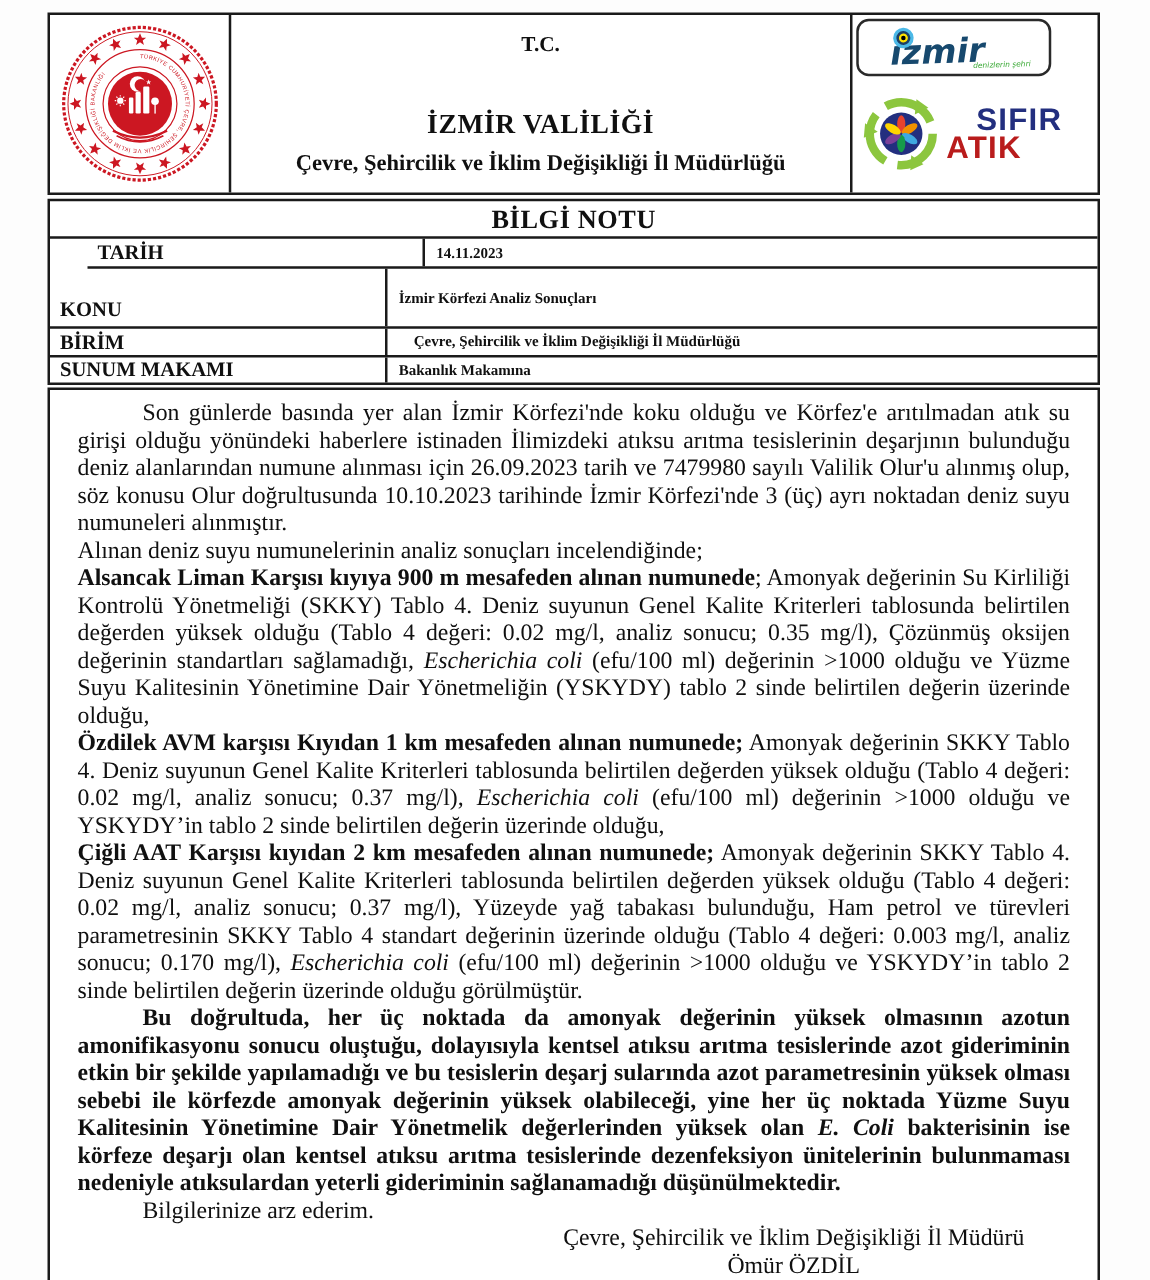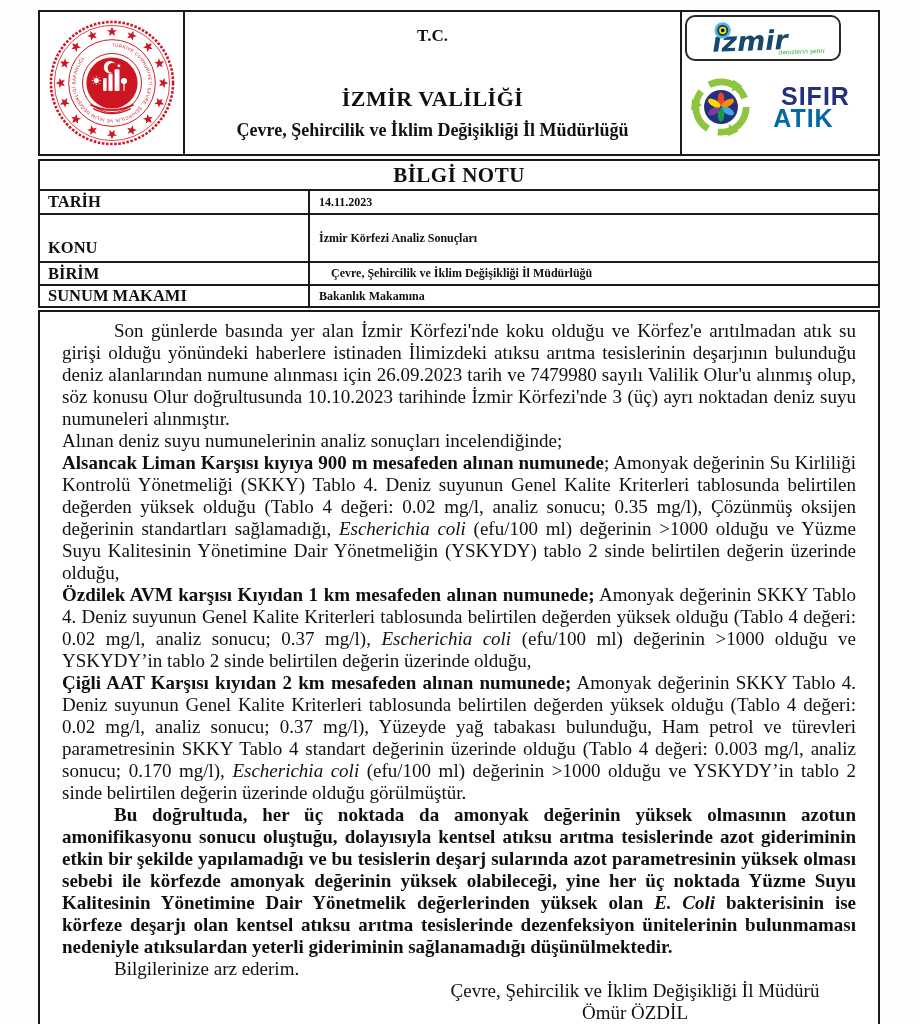--- a/index.html
+++ b/index.html
@@ -11,30 +11,30 @@
   .logo-cell{width:143px;border-right:2px solid #1a1a1a;display:flex;align-items:center;justify-content:center;}
   .title-cell{flex:1;border-right:2px solid #1a1a1a;display:flex;flex-direction:column;align-items:center;justify-content:center;gap:8px;text-align:right;}
   .t1{font-size:17px;font-weight:bold;}
   .t2{font-size:22px;font-weight:bold;letter-spacing:0.5px;margin-top:32px;}
   .t3{font-size:18px;font-weight:bold;}
   .logos-cell{width:196px;display:flex;flex-direction:column;align-items:flex-start;padding-top:3px;}
   .izmir-box{margin-left:3px;width:152px;height:42px;border:2px solid #2a2a2a;border-radius:10px;display:flex;align-items:center;justify-content:center;background:#fff;}
   .sifir{display:flex;align-items:center;gap:5px;margin-top:15px;margin-left:8px;}
   .sifir-text{font-family:"Liberation Sans",sans-serif;font-weight:bold;font-size:25px;line-height:0.9;letter-spacing:1px;}
   .sifir-line1{color:#232f7f;margin-left:24px;}
-  .sifir-line2{color:#0369a1;text-align:center;}
+  .sifir-line2{color:#b91c1c;}
 
   
   .info-table{border:2px solid #1a1a1a;margin-top:3px;background:#fff;}
   .it-title{border-bottom:2px solid #1a1a1a;text-align:center;font-weight:bold;font-size:21px;letter-spacing:0.5px;padding:2px 0 1px;}
   .it-row{display:flex;border-bottom:2px solid #1a1a1a;}
   .it-row:last-child{border-bottom:none;}
   .it-label{width:270px;border-right:2px solid #1a1a1a;font-weight:bold;font-size:16.5px;padding:1px 8px;box-sizing:border-box;display:flex;align-items:center;}
   .it-value{flex:1;font-weight:bold;font-size:12px;padding:1px 9px;display:flex;align-items:center;}
-  .r-tarih{height:22px;}
+  .r-tarih{height:22px;margin-left:30px;}
   .r-konu{height:46px;}
   .r-konu .it-label{align-items:flex-end;padding-bottom:3px;}
   .r-birim{height:21px;gap:12px;}
   .r-sunum{height:20px;}
 
   
   .body-box{border:2px solid #1a1a1a;margin-top:2px;min-height:676px;padding:8px 22px 18px;font-size:19px;line-height:22px;text-align:justify;background:#fff;}
   .body-box p{margin:0;}
   .indent{text-indent:52px;}
   .p1b{margin-bottom:14px;}

